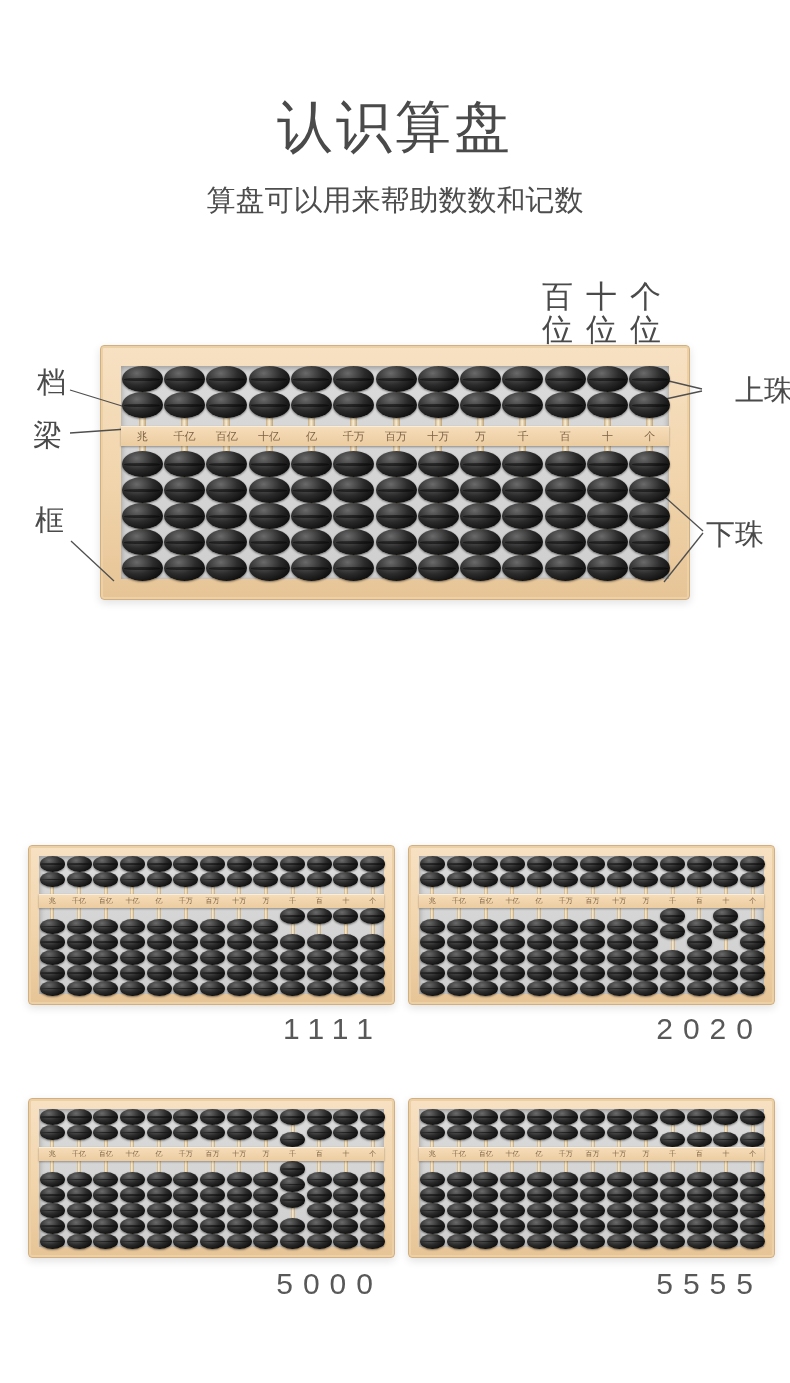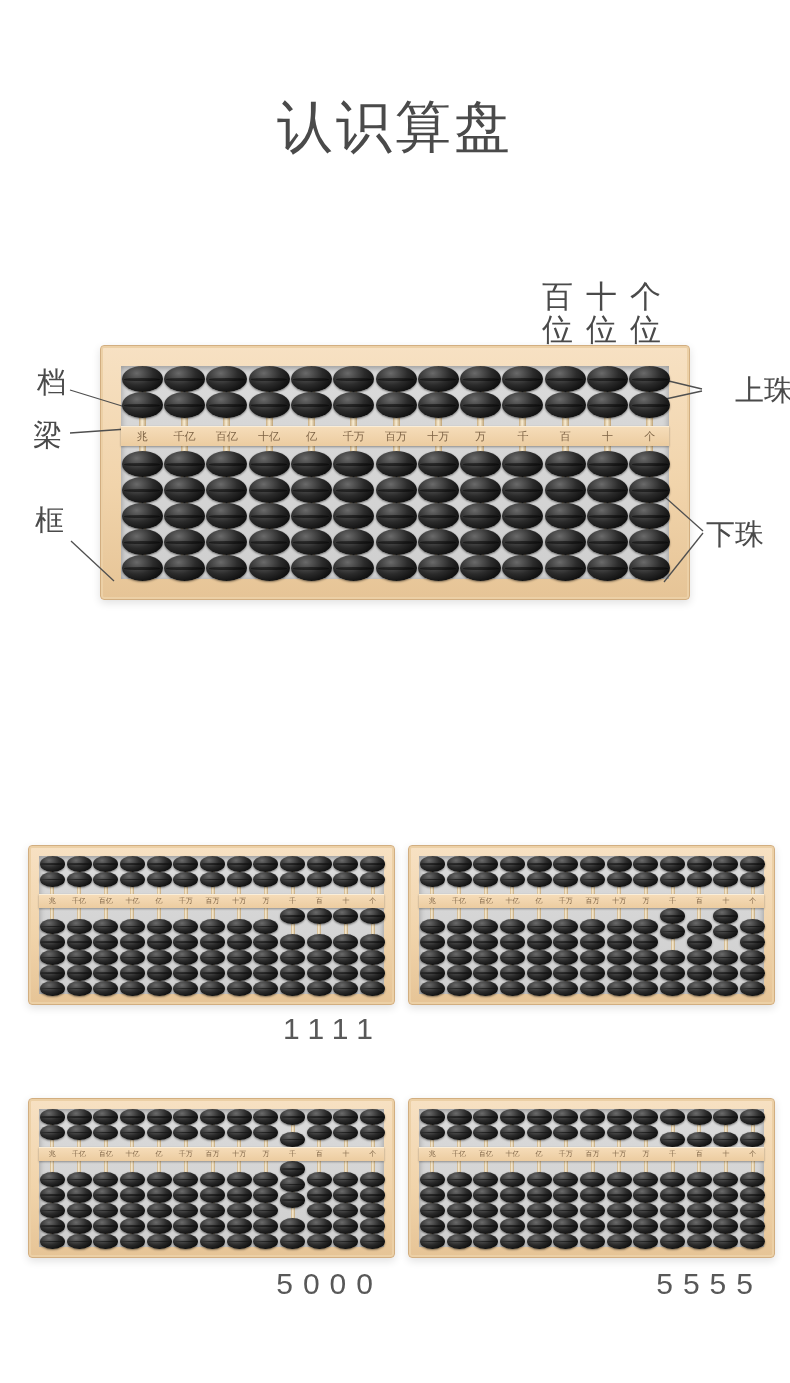--- a/index.html
+++ b/index.html
@@ -74,20 +74,21 @@
     position:absolute;width:367px;box-sizing:border-box;text-align:right;
     font-size:30px;letter-spacing:10px;padding-right:12px;color:#585858;
   }
 </style>
 </head>
 <body>
 
 <div class="page">
 
   <div class="title">认识算盘</div>
+  <div class="subtitle">算盘可以用来帮助数数和记数</div>
 
   <div class="place-labels">
     <div class="place-col">
       <span>百</span>
       <span>位</span>
     </div>
     <div class="place-col">
       <span>十</span>
       <span>位</span>
     </div>
@@ -813,16 +814,17 @@
           <div class="ab-bead" style="left: 321.154px; top: 10.5px; width: 25px; height: 15.5px;"></div>
           <div class="ab-bead" style="left: 321.154px; top: 26px; width: 25px; height: 15.5px;"></div>
           <div class="ab-bead" style="left: 321.154px; top: 41.5px; width: 25px; height: 15.5px;"></div>
           <div class="ab-bead" style="left: 321.154px; top: 57px; width: 25px; height: 15.5px;"></div>
           <div class="ab-bead" style="left: 321.154px; top: 72.5px; width: 25px; height: 15.5px;"></div>
         </div>
       </div>
     </div>
 
   <div class="answer" style="left:28px;top:1012px;">1111</div>
+  <div class="answer" style="left:408px;top:1012px;">2020</div>
   <div class="answer" style="left:28px;top:1267px;">5000</div>
   <div class="answer" style="left:408px;top:1267px;">5555</div>
 
 </div>
 
 </body></html>

